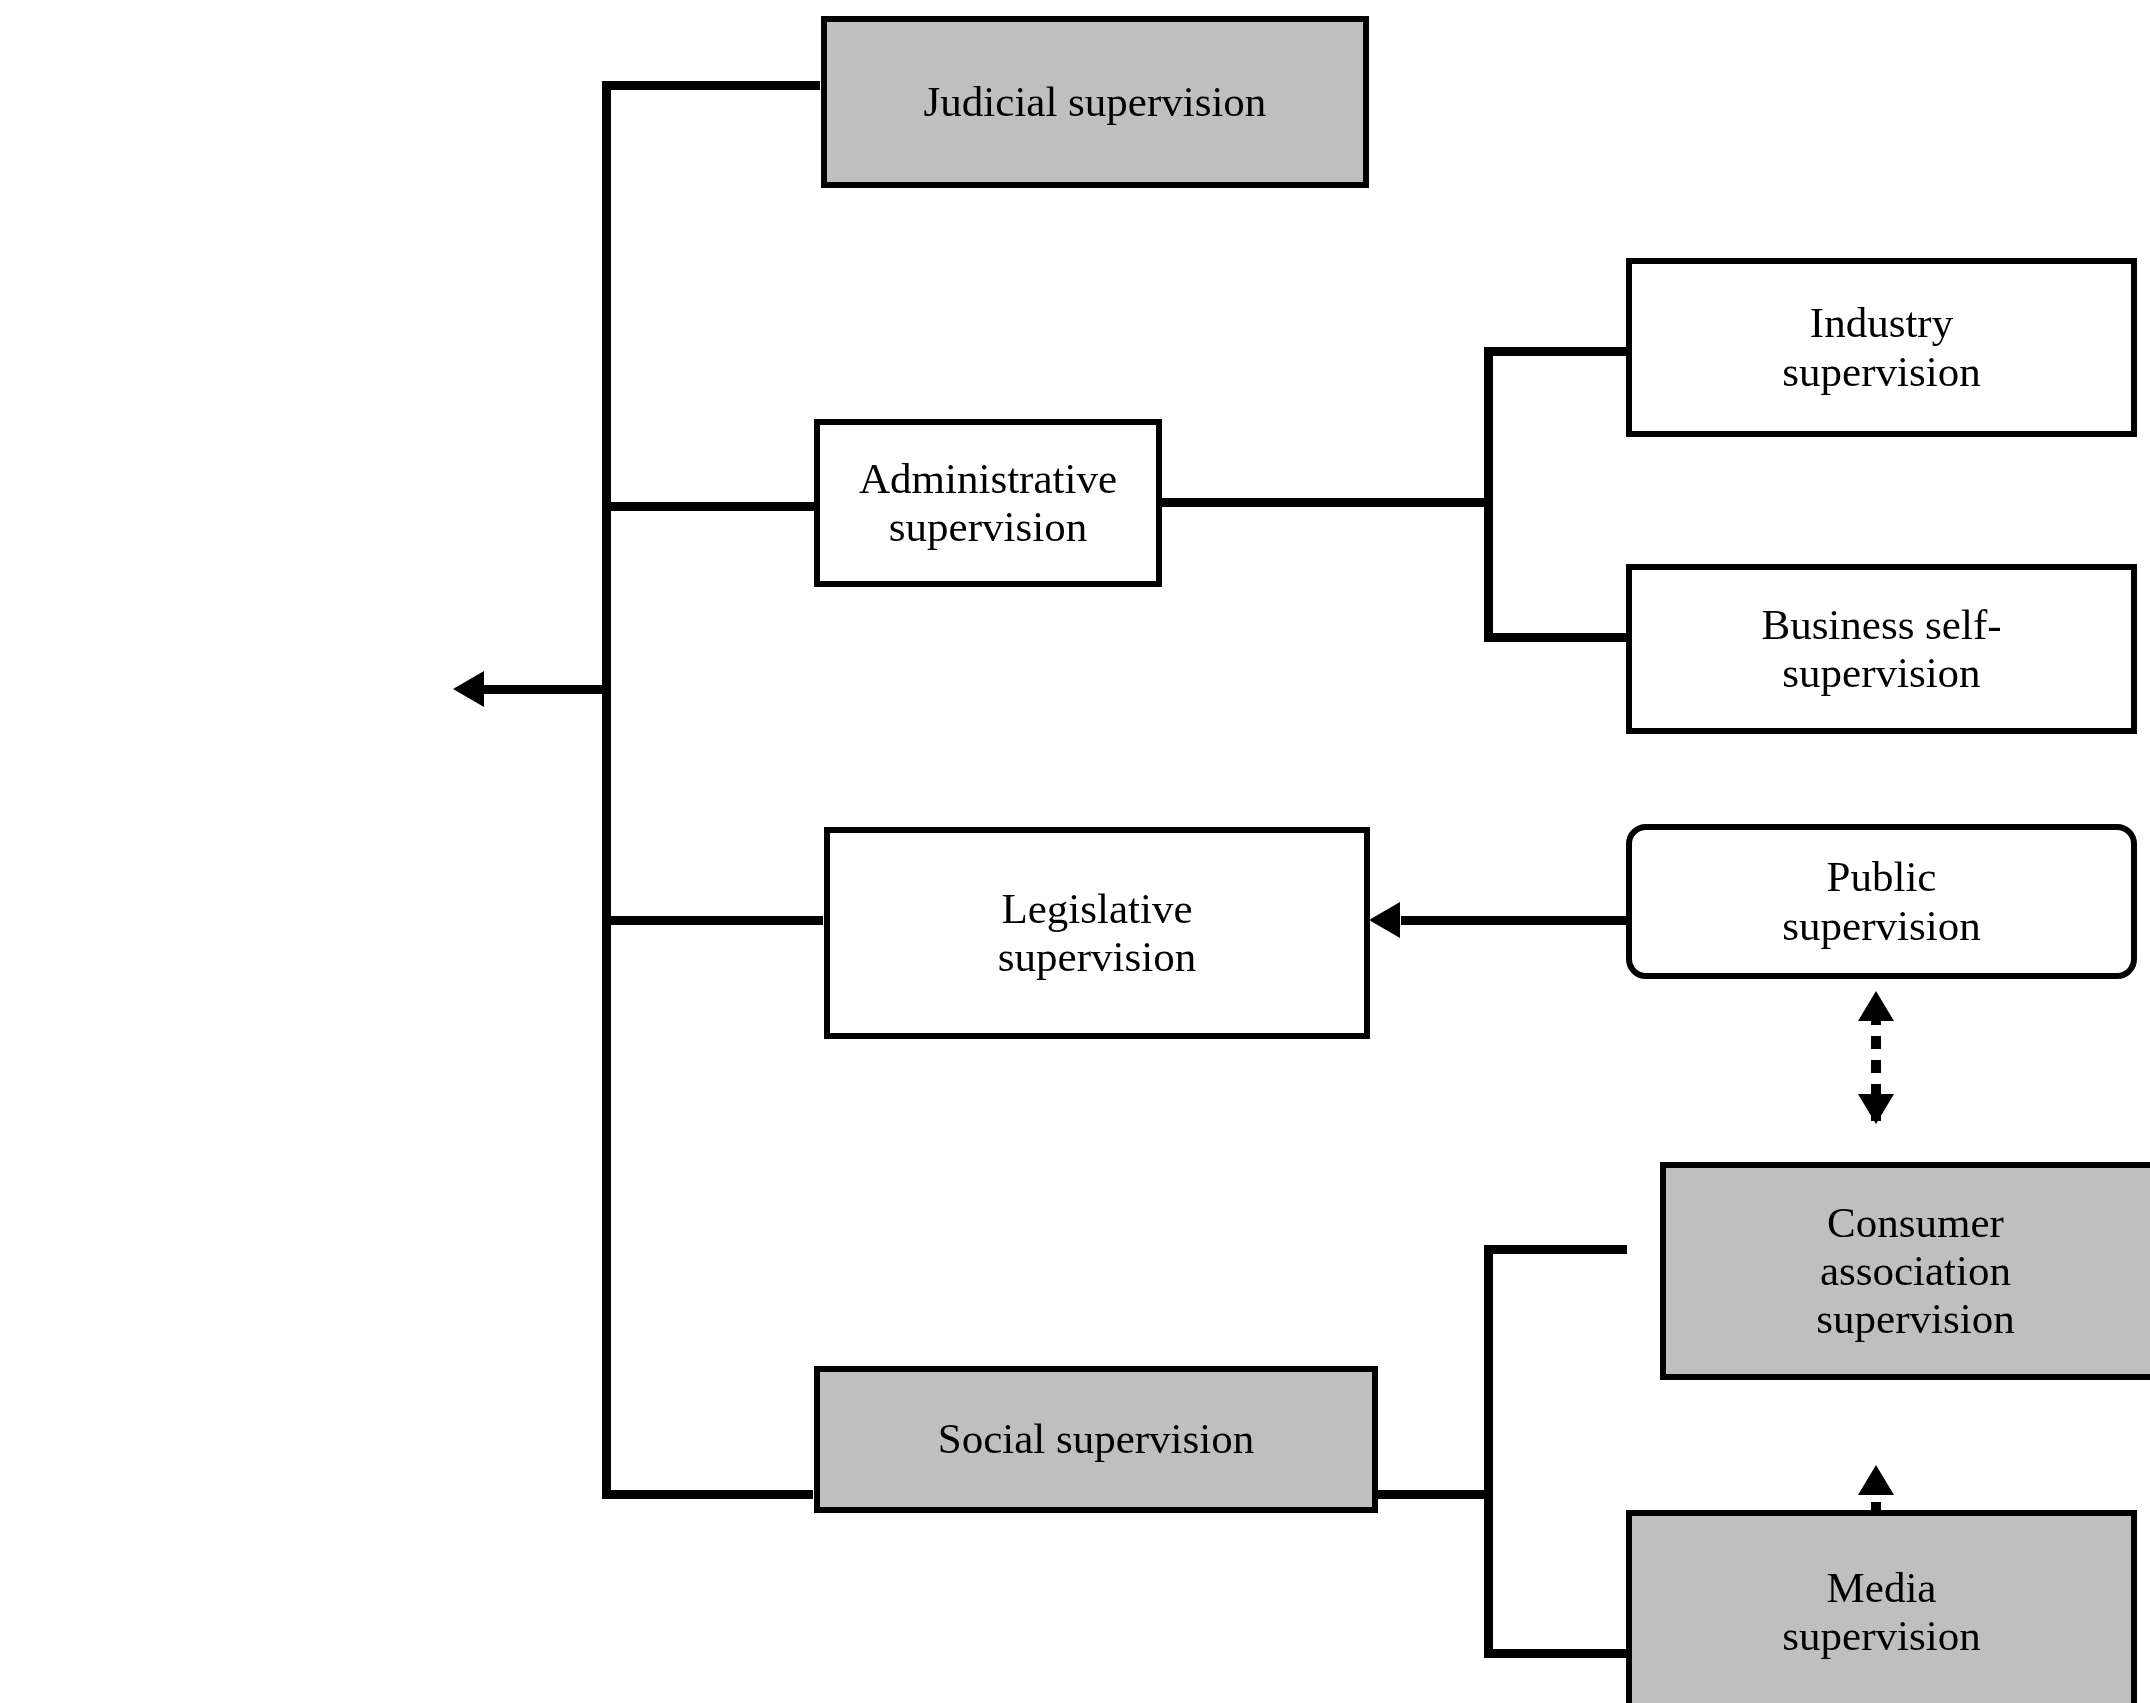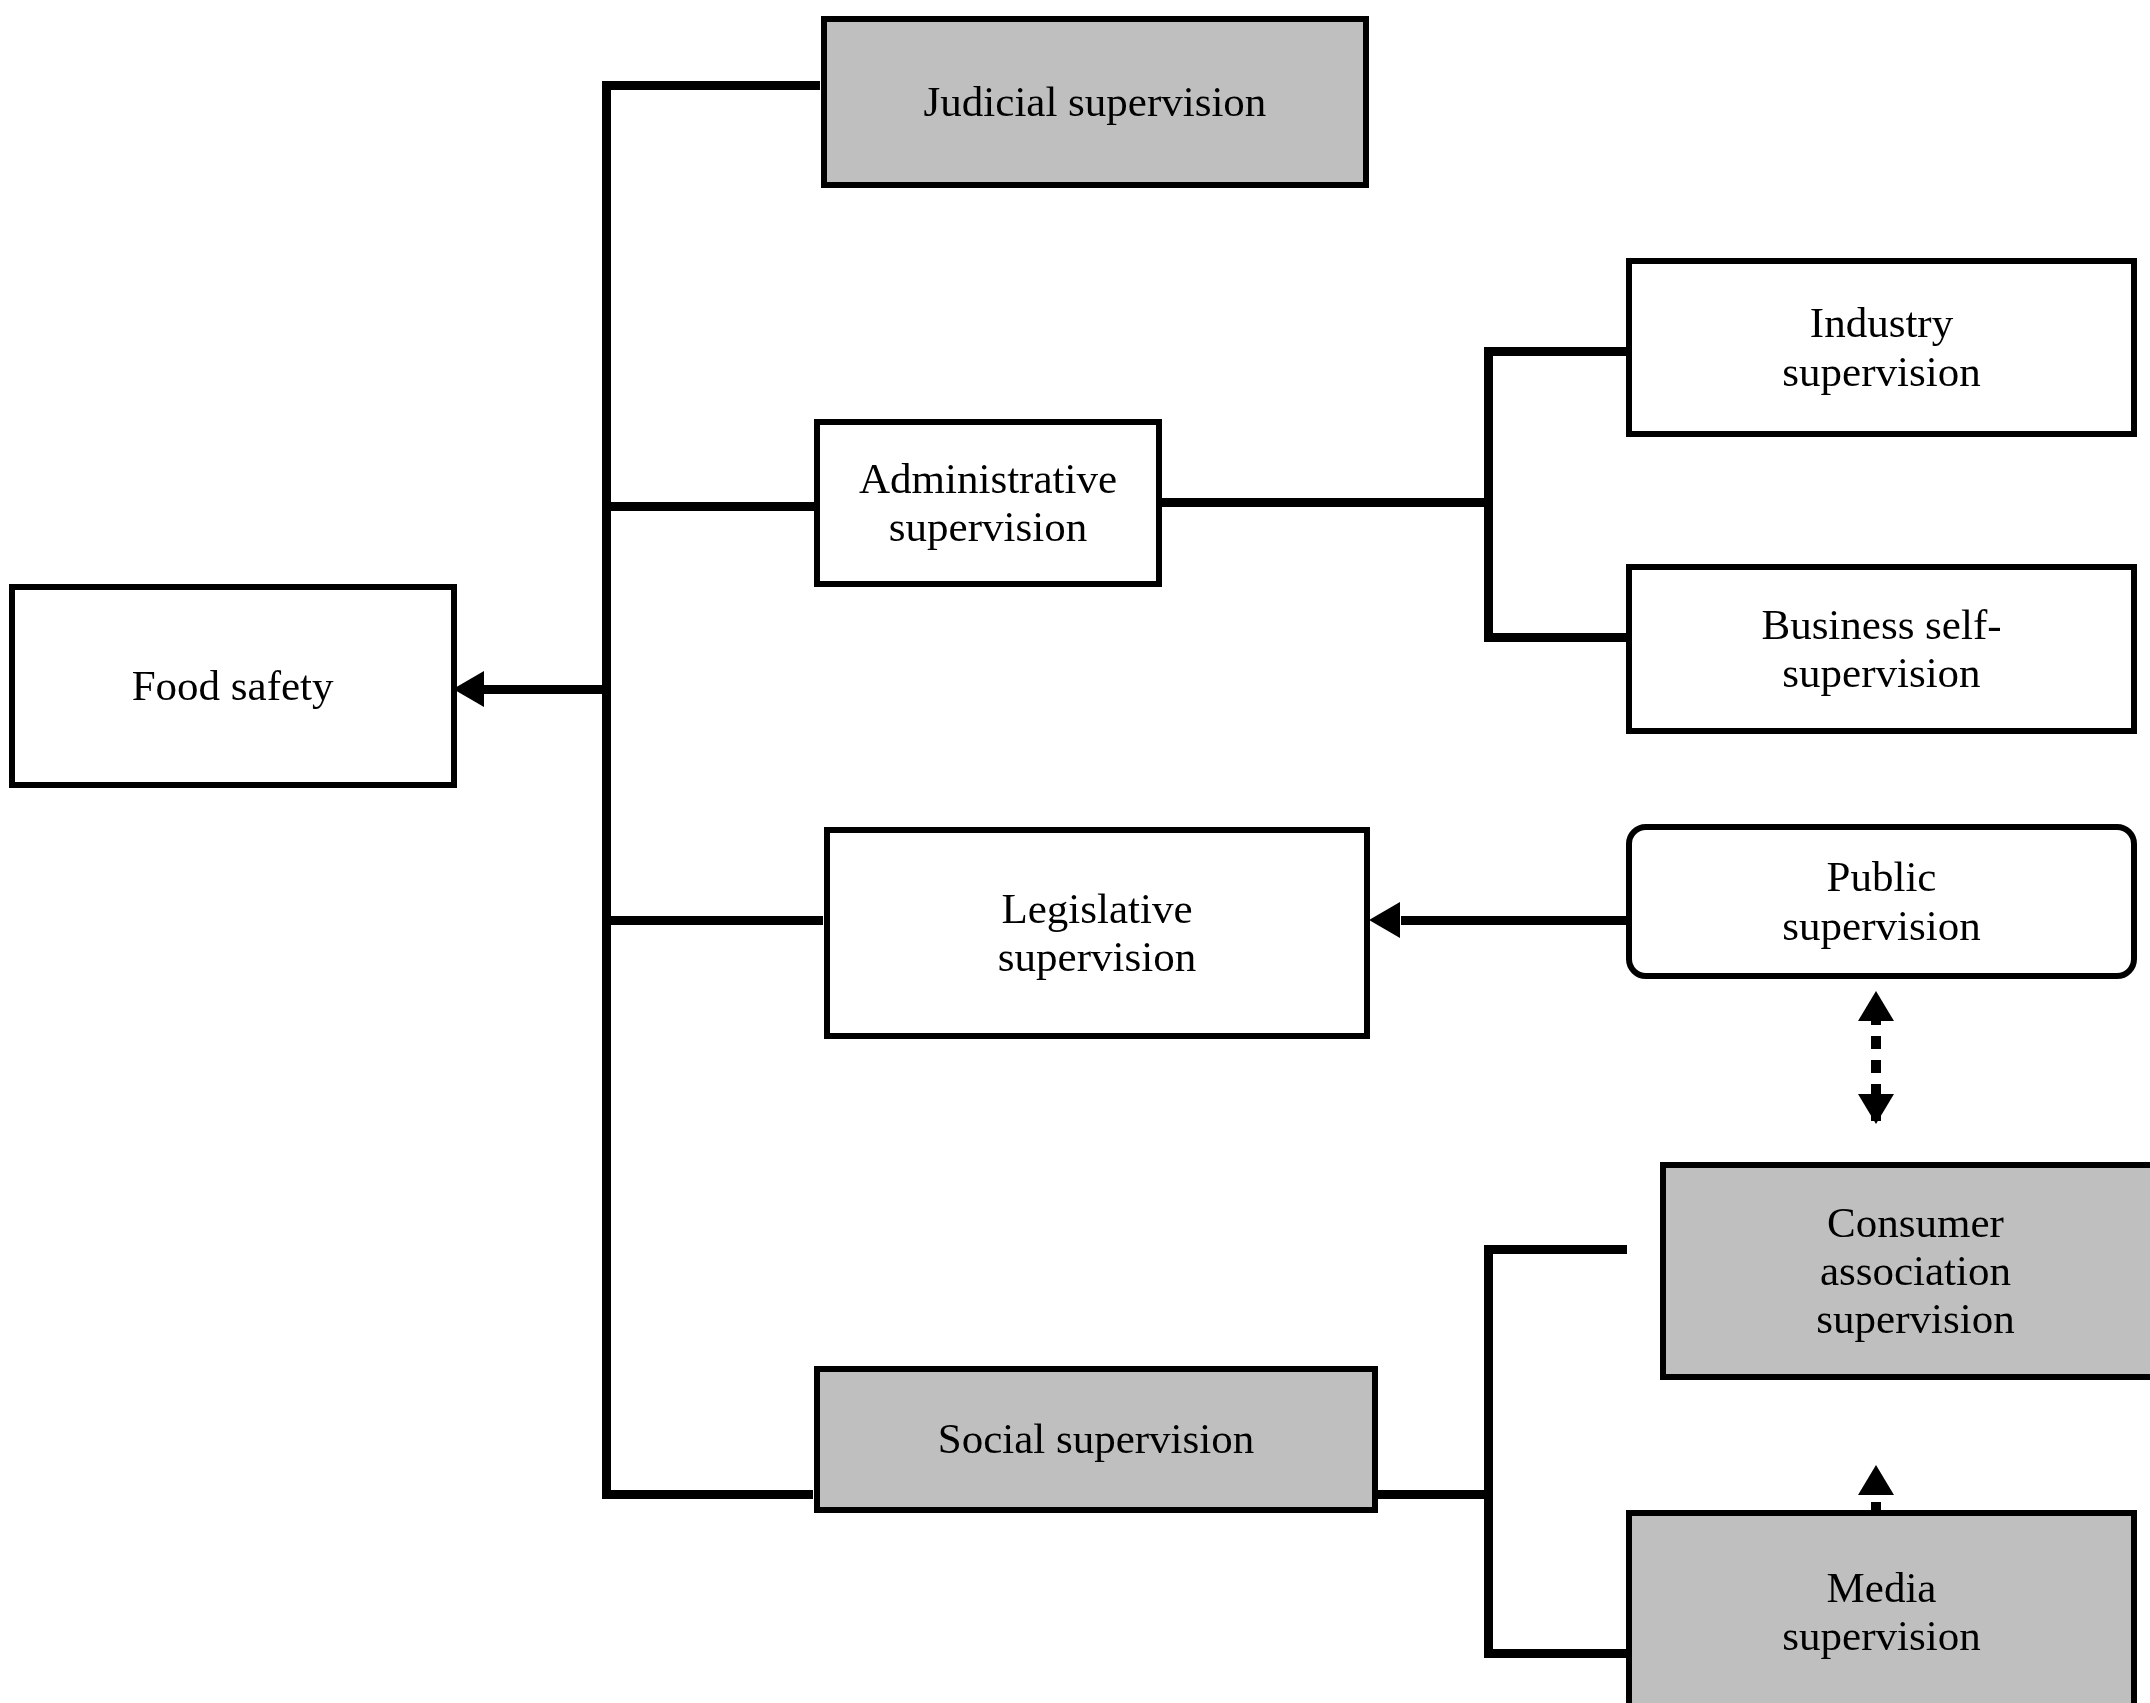--- a/index.html
+++ b/index.html
@@ -113,23 +113,20 @@
   <div class="arrow-left" style="left:1338px; top:1475px;"></div>
 
   <div class="edge-dotted" style="left:1871px; top:1021px; height:102px;"></div>
   <div class="arrow-up" style="left:1858px; top:991px;"></div>
   <div class="arrow-down" style="left:1858px; top:1094px;"></div>
 
   <div class="edge-dotted" style="left:1871px; top:1495px; height:86px;"></div>
   <div class="arrow-up" style="left:1858px; top:1465px;"></div>
   <div class="arrow-down" style="left:1858px; top:1553px;"></div>
 
-  <div class="node node-white" style="left:8.6px; top:584px; width:448px; height:204px;">
-    <span>Food safety</span>
-  </div>
 
   <div class="node node-gray" style="left:821px; top:15.8px; width:548px; height:172px;">
     <span>Judicial supervision</span>
   </div>
 
   <div class="node node-white" style="left:814px; top:419px; width:348px; height:168px;">
     <span>Administrative
 supervision</span>
   </div>
 

